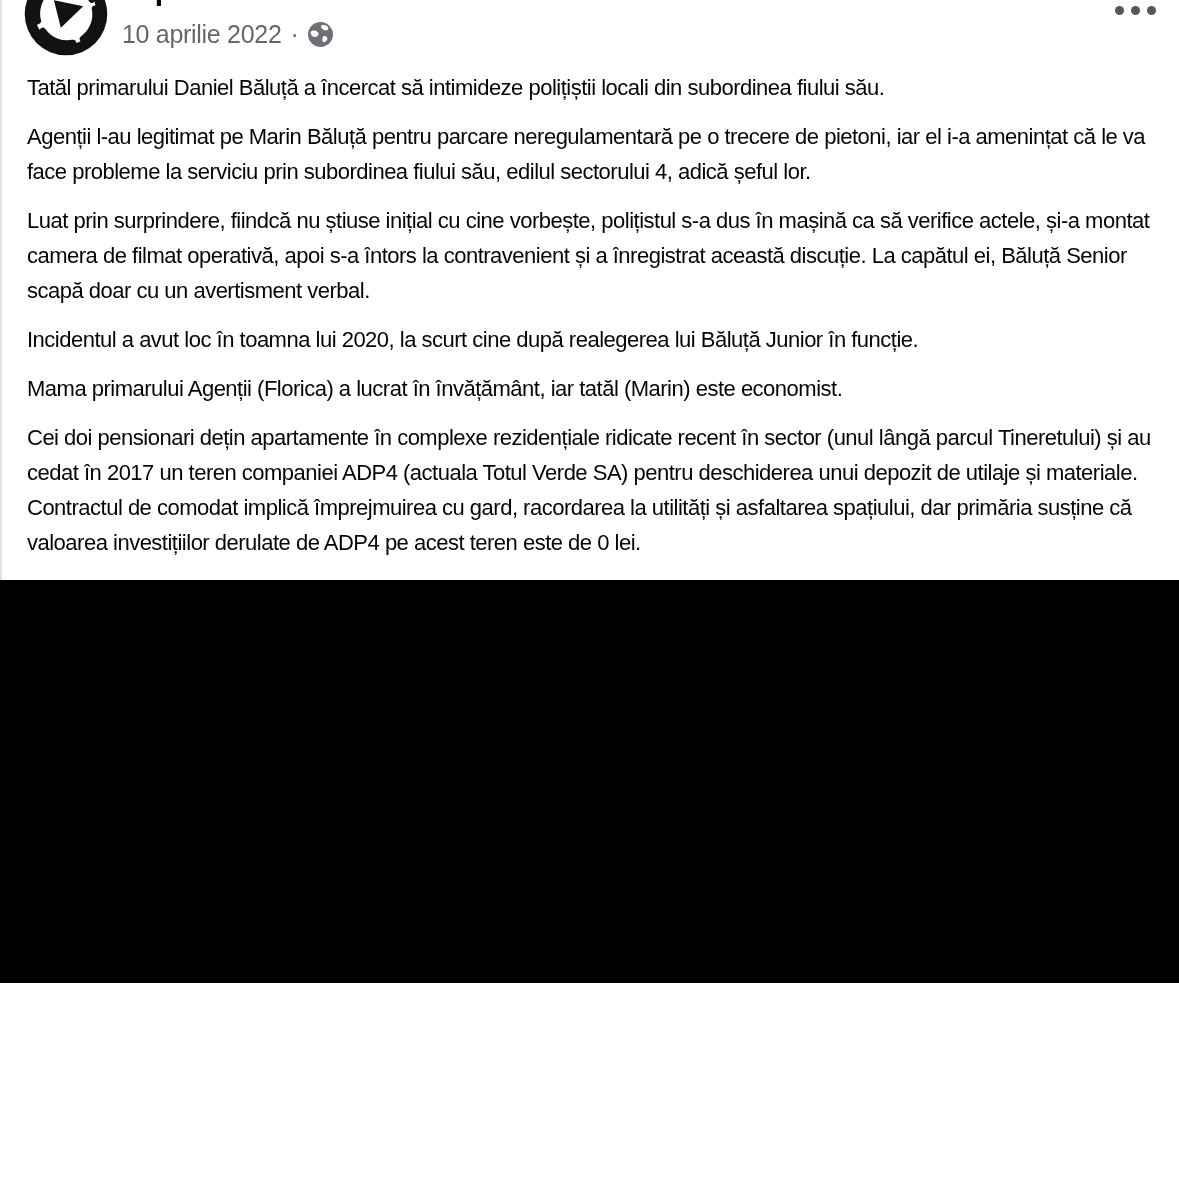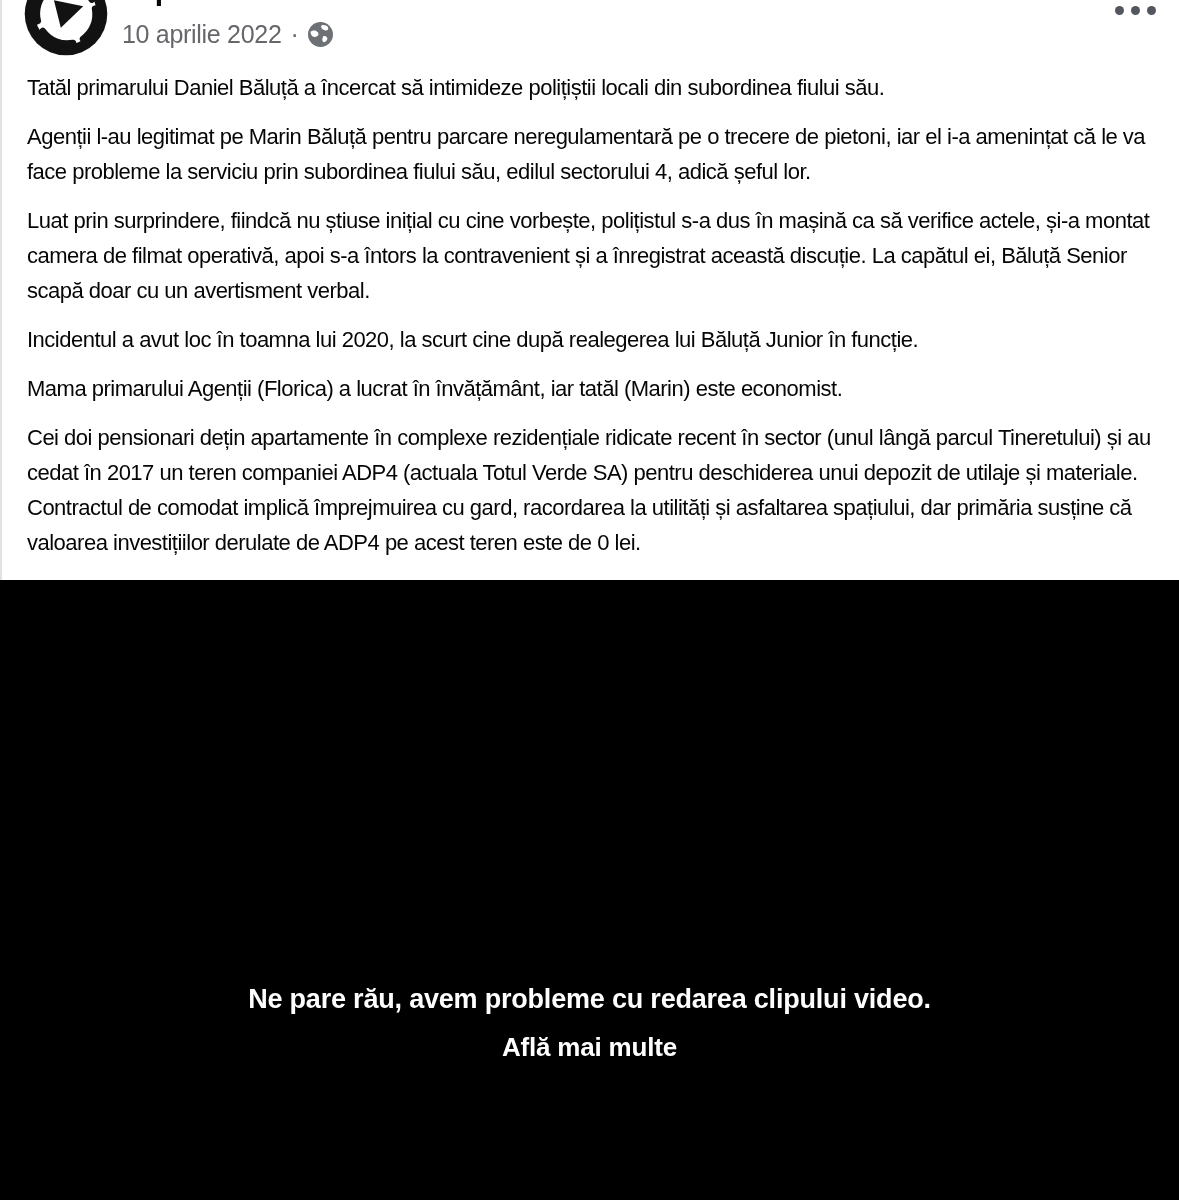--- a/index.html
+++ b/index.html
@@ -9,21 +9,21 @@
   }
   body {
     width: 1179px;
     height: 1200px;
     overflow: hidden;
     font-family: "Liberation Sans", "DejaVu Sans", sans-serif;
     color: #050505;
   }
   .page {
     width: 1179px;
-    height: 1200px;
+    height: 983px;
     display: flex;
     flex-direction: column;
     overflow: hidden;
   }
   
   .white-area {
     background: #ffffff;
     border-left: 2px solid #dfe1e5;
     box-sizing: border-box;
     flex: 0 0 auto;

